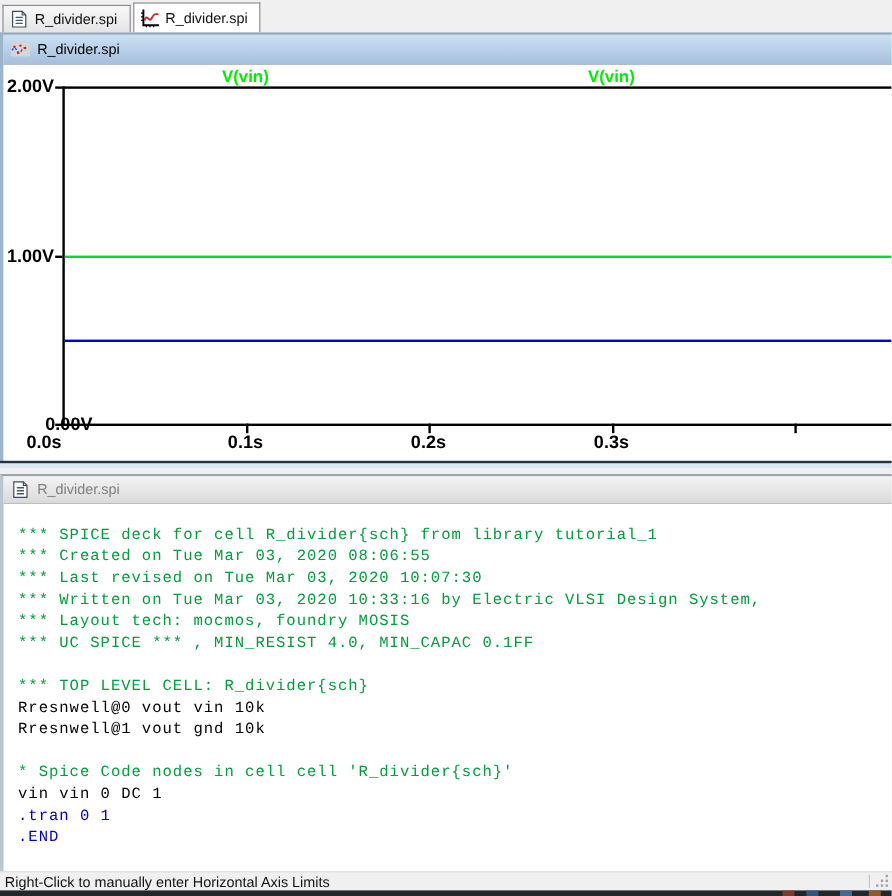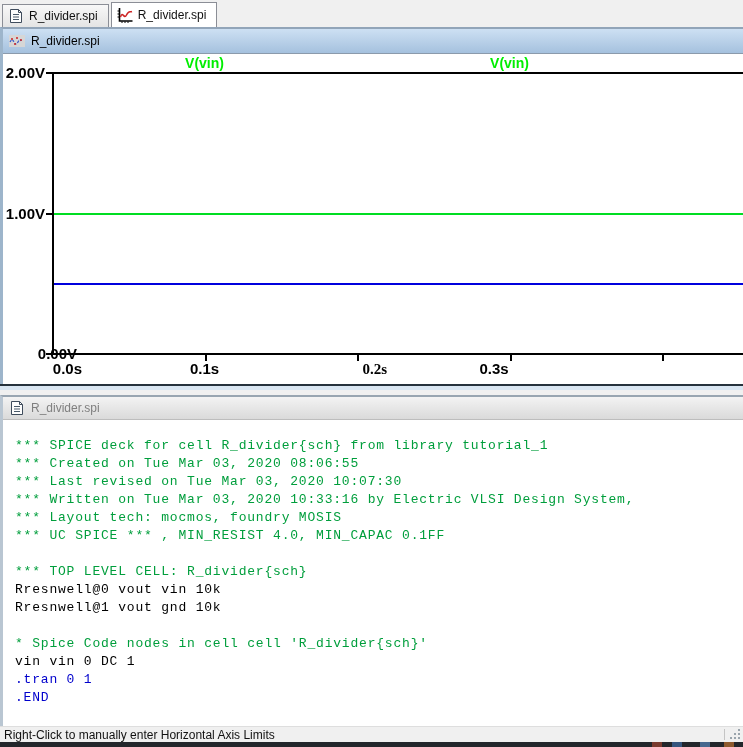--- a/index.html
+++ b/index.html
@@ -89,27 +89,27 @@
   <div class="plot-client" id="plot-canvas">
       <div class="pl-hline" style="left: 49px; top: 18px; right: 0px; height: 2px; background: rgb(0, 0, 0);"></div>
       <div class="pl-vline" style="left: 49px; top: 18px; width: 2px; height: 283px; background: rgb(0, 0, 0);"></div>
       <div class="pl-hline" style="left: 49px; top: 299px; right: 0px; height: 2px; background: rgb(0, 0, 0);"></div>
       <div class="ytick-label" style="left: 0px; top: 12px; width: 42px; text-align: right;">2.00V</div>
       <div class="pl-hline" style="left: 43px; top: 18px; width: 6px; height: 2px; background: rgb(0, 0, 0);"></div>
       <div class="ytick-label" style="left: 0px; top: 152.5px; width: 42px; text-align: right;">1.00V</div>
       <div class="pl-hline" style="left: 43px; top: 158.5px; width: 6px; height: 2px; background: rgb(0, 0, 0);"></div>
       <div class="ytick-label" style="left: 0px; top: 293px; width: 42px; text-align: right; padding-left: 32px;">0.00V</div>
       <div class="pl-hline" style="left: 43px; top: 299px; width: 6px; height: 2px; background: rgb(0, 0, 0);"></div>
-      <div class="xtick-label" style="left: 19px; top: 308px; width: 60px; text-align: right;">0.0s</div>
+      <div class="xtick-label" style="left: 19px; top: 308px; width: 60px; text-align: left;">0.0s</div>
       <div class="pl-vline" style="left: 201.5px; top: 299px; width: 2px; height: 8px; background: rgb(0, 0, 0);"></div>
       <div class="xtick-label" style="left: 171.5px; top: 308px; width: 60px; text-align: center;">0.1s</div>
       <div class="pl-vline" style="left: 354px; top: 299px; width: 2px; height: 8px; background: rgb(0, 0, 0);"></div>
-      <div class="xtick-label" style="left: 324px; top: 308px; width: 60px; text-align: right; font-family: Liberation Serif, serif;">0.2s</div>
+      <div class="xtick-label" style="left: 324px; top: 308px; width: 60px; text-align: center;">0.2s</div>
       <div class="pl-vline" style="left: 506.5px; top: 299px; width: 2px; height: 8px; background: rgb(0, 0, 0);"></div>
-      <div class="xtick-label" style="left: 476.5px; top: 308px; width: 60px; ">0.3s</div>
+      <div class="xtick-label" style="left: 476.5px; top: 308px; width: 60px; text-align: center;">0.3s</div>
       <div class="pl-vline" style="left: 659px; top: 299px; width: 2px; height: 8px; background: rgb(0, 0, 0);"></div>
       <div class="xtick-label" style="left: 629px; top: 308px; width: 60px; text-align: center; margin-top: 23px;">0.4s</div>
       <div class="pl-hline" style="left: 51px; top: 158.5px; right: 0px; height: 2px; background: rgb(0, 221, 34);"></div>
       <div class="pl-hline" style="left: 51px; top: 228.75px; right: 0px; height: 2px; background: rgb(0, 0, 221);"></div>
       <div class="trace-label" style="left: 141.5px; top: 2px; width: 120px; text-align: center; color: rgb(0, 238, 0);">V(vin)</div>
       <div class="trace-label" style="left: 446.5px; top: 2px; width: 120px; text-align: center; color: rgb(0, 238, 0);">V(vin)</div>
     </div>
   <div class="win-bottom"></div>
 </div>
 

